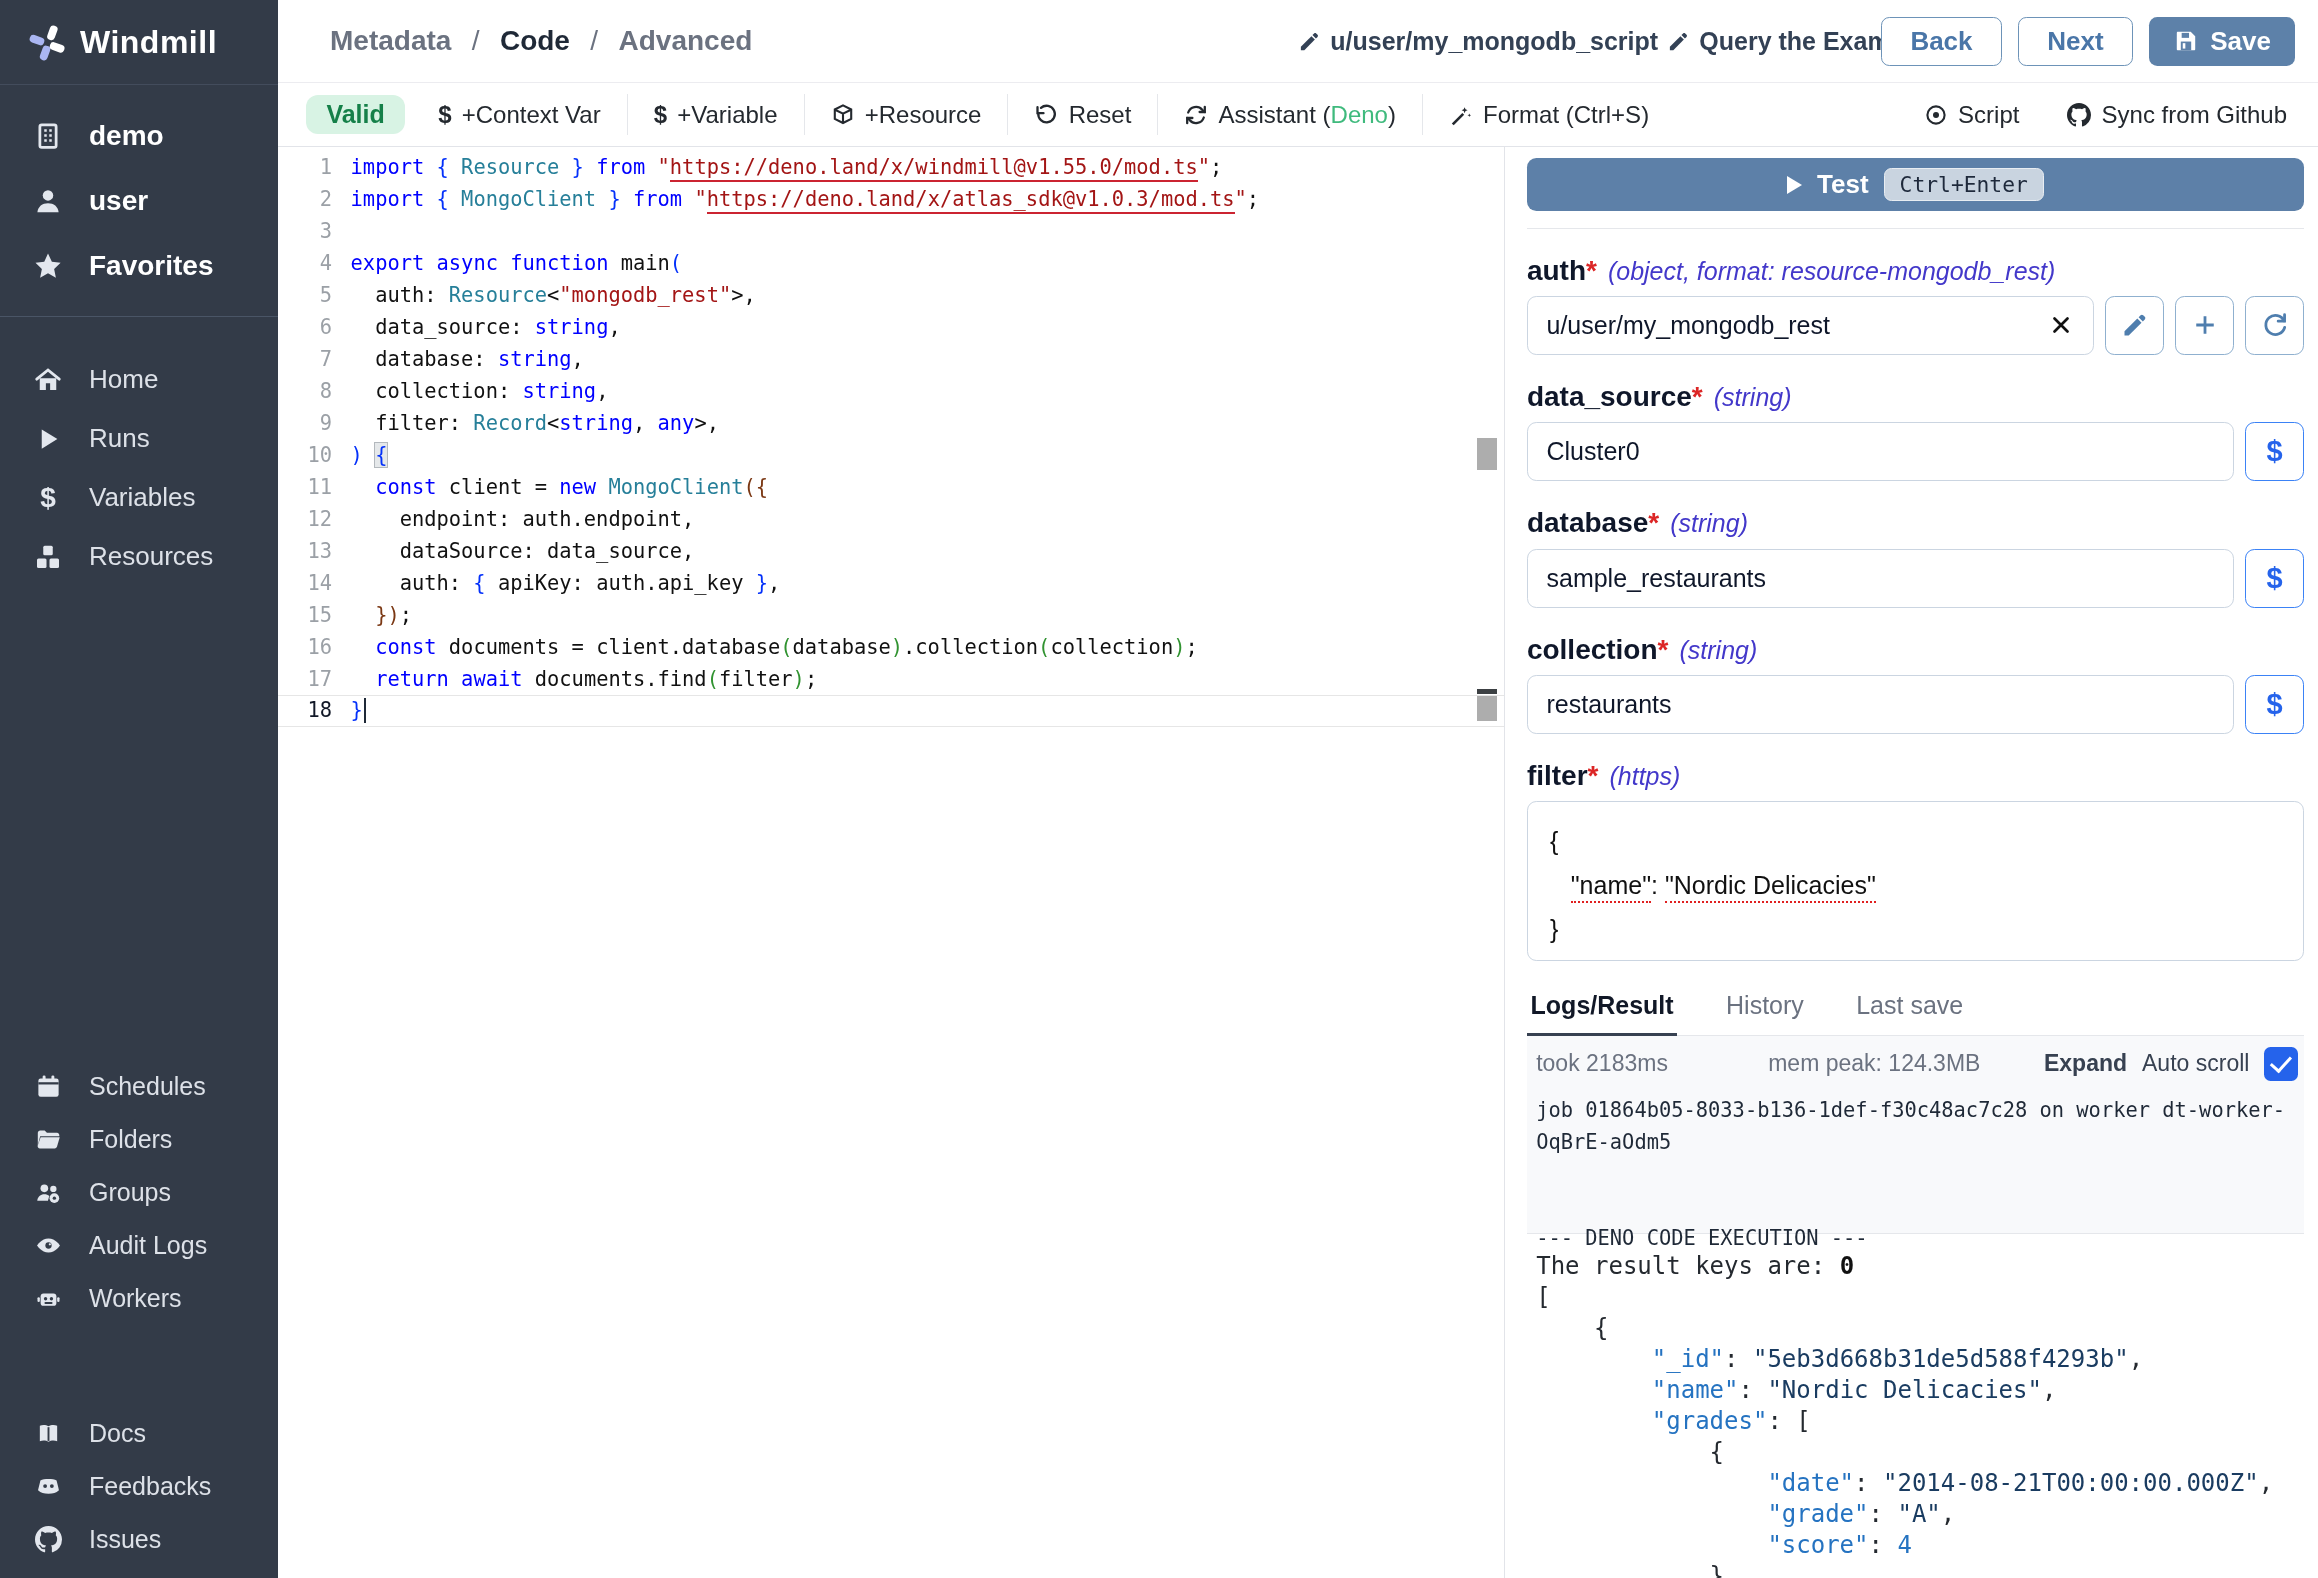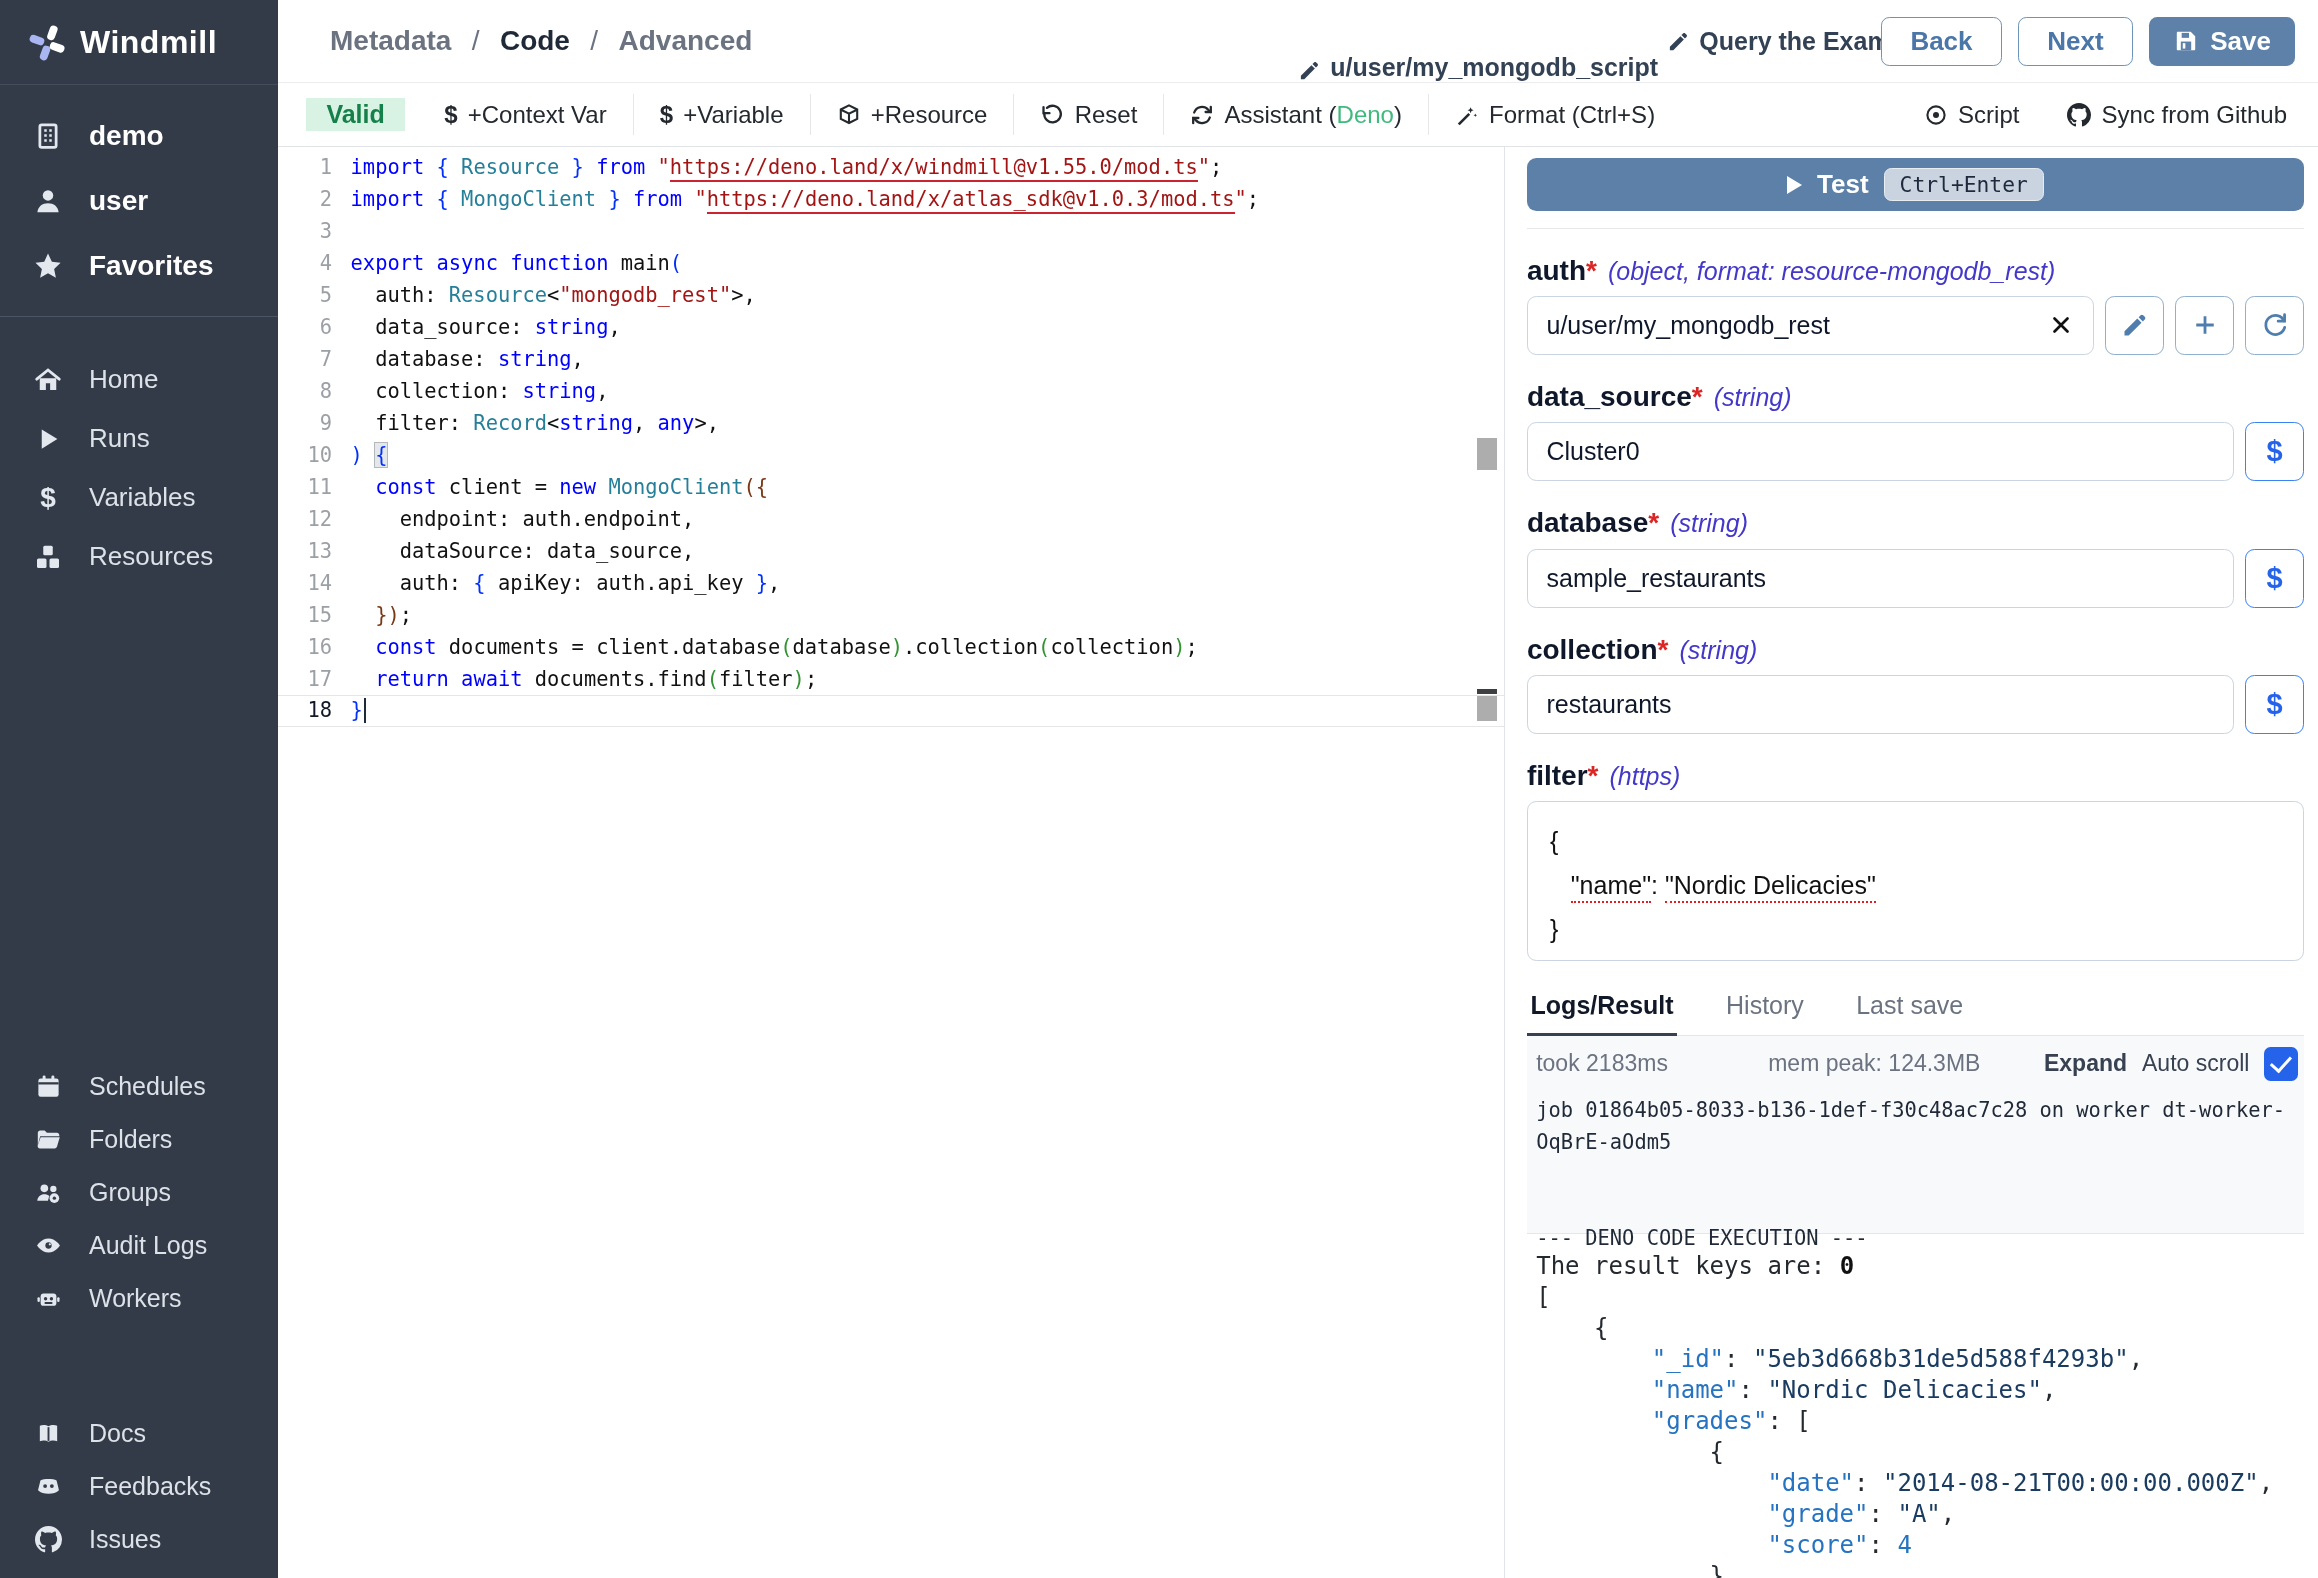--- a/index.html
+++ b/index.html
@@ -32,30 +32,30 @@
   
   #main { flex:1; display:flex; flex-direction:column; min-width:0; }
   #topbar { height:82px; display:flex; align-items:center; position:relative; background:#fff; flex-shrink:0; }
   #breadcrumb { display:flex; align-items:center; margin-left:52px; font-size:28px; }
   #breadcrumb .crumb { color:#6b7280; font-weight:600; }
   #breadcrumb .crumb.active { color:#1f2937; font-weight:700; }
   #breadcrumb .sep { color:#6b7280; margin:0 20.4px; font-weight:400; }
   .title-edit { position:absolute; top:0; height:82px; display:flex; align-items:center; font-size:25px; font-weight:600; color:#334155; cursor:pointer; }
   .title-edit .ico { margin-right:9.3px; display:inline-flex; }
   .title-edit .ico svg { width:23px; height:23px; }
-  #script-path { left:1020px;align-items:flex-end; }
+  #script-path { left:1020px; }
   #script-summary { left:1389px; }
   #topbar-actions { position:absolute; right:24px; top:16.7px; display:flex; gap:16.7px; }
   .btn-outline { height:49px; padding:0 28px; border:1.9px solid #6d93b8; border-radius:8.3px; background:#fff; color:#4a76a8; font-size:26px; font-weight:700; display:flex; align-items:center; cursor:pointer; }
   .btn-filled { height:49px; padding:0 24px; border:none; border-radius:8.3px; background:#5d81a9; color:#fff; font-size:26px; font-weight:700; display:flex; align-items:center; gap:11px; cursor:pointer; }
   .btn-filled svg { width:26px; height:26px; }
 
   
   #toolbar { height:65px; border-top:0.9px solid #ececf0; border-bottom:0.9px solid #e2e4e9; display:flex; align-items:center; background:#fff; flex-shrink:0; }
-  #valid-badge { margin-left:28px; margin-right:13px; height:33px; padding:0 20.4px; background:#d8f3e4; color:#158049; font-size:25px; font-weight:700; border-radius:0; display:flex; align-items:center; }
+  #valid-badge { margin-left:28px; margin-right:7px; height:39px; padding:0 20.4px; background:#d8f3e4; color:#158049; font-size:25px; font-weight:700; border-radius:12px; display:flex; align-items:center; }
   .tb-item { height:41px; display:flex; align-items:center; padding:0 26px; border-left:0.9px solid #e5e7eb; font-size:24px; color:#24292f; cursor:pointer; white-space:nowrap; }
   .tb-item:first-of-type { border-left:none; }
   .tb-item .ico { margin-right:10.2px; display:inline-flex; font-size:24px; }
   .tb-item .ico svg { width:24px; height:24px; }
   .tb-item .lang { color:#3fba7d; }
   #toolbar .right { margin-left:auto; margin-right:32px; display:flex; gap:48px; }
   #toolbar .right .tb-item { border:none; padding:0; }
 
   
   #content { flex:1; display:flex; min-height:0; }

